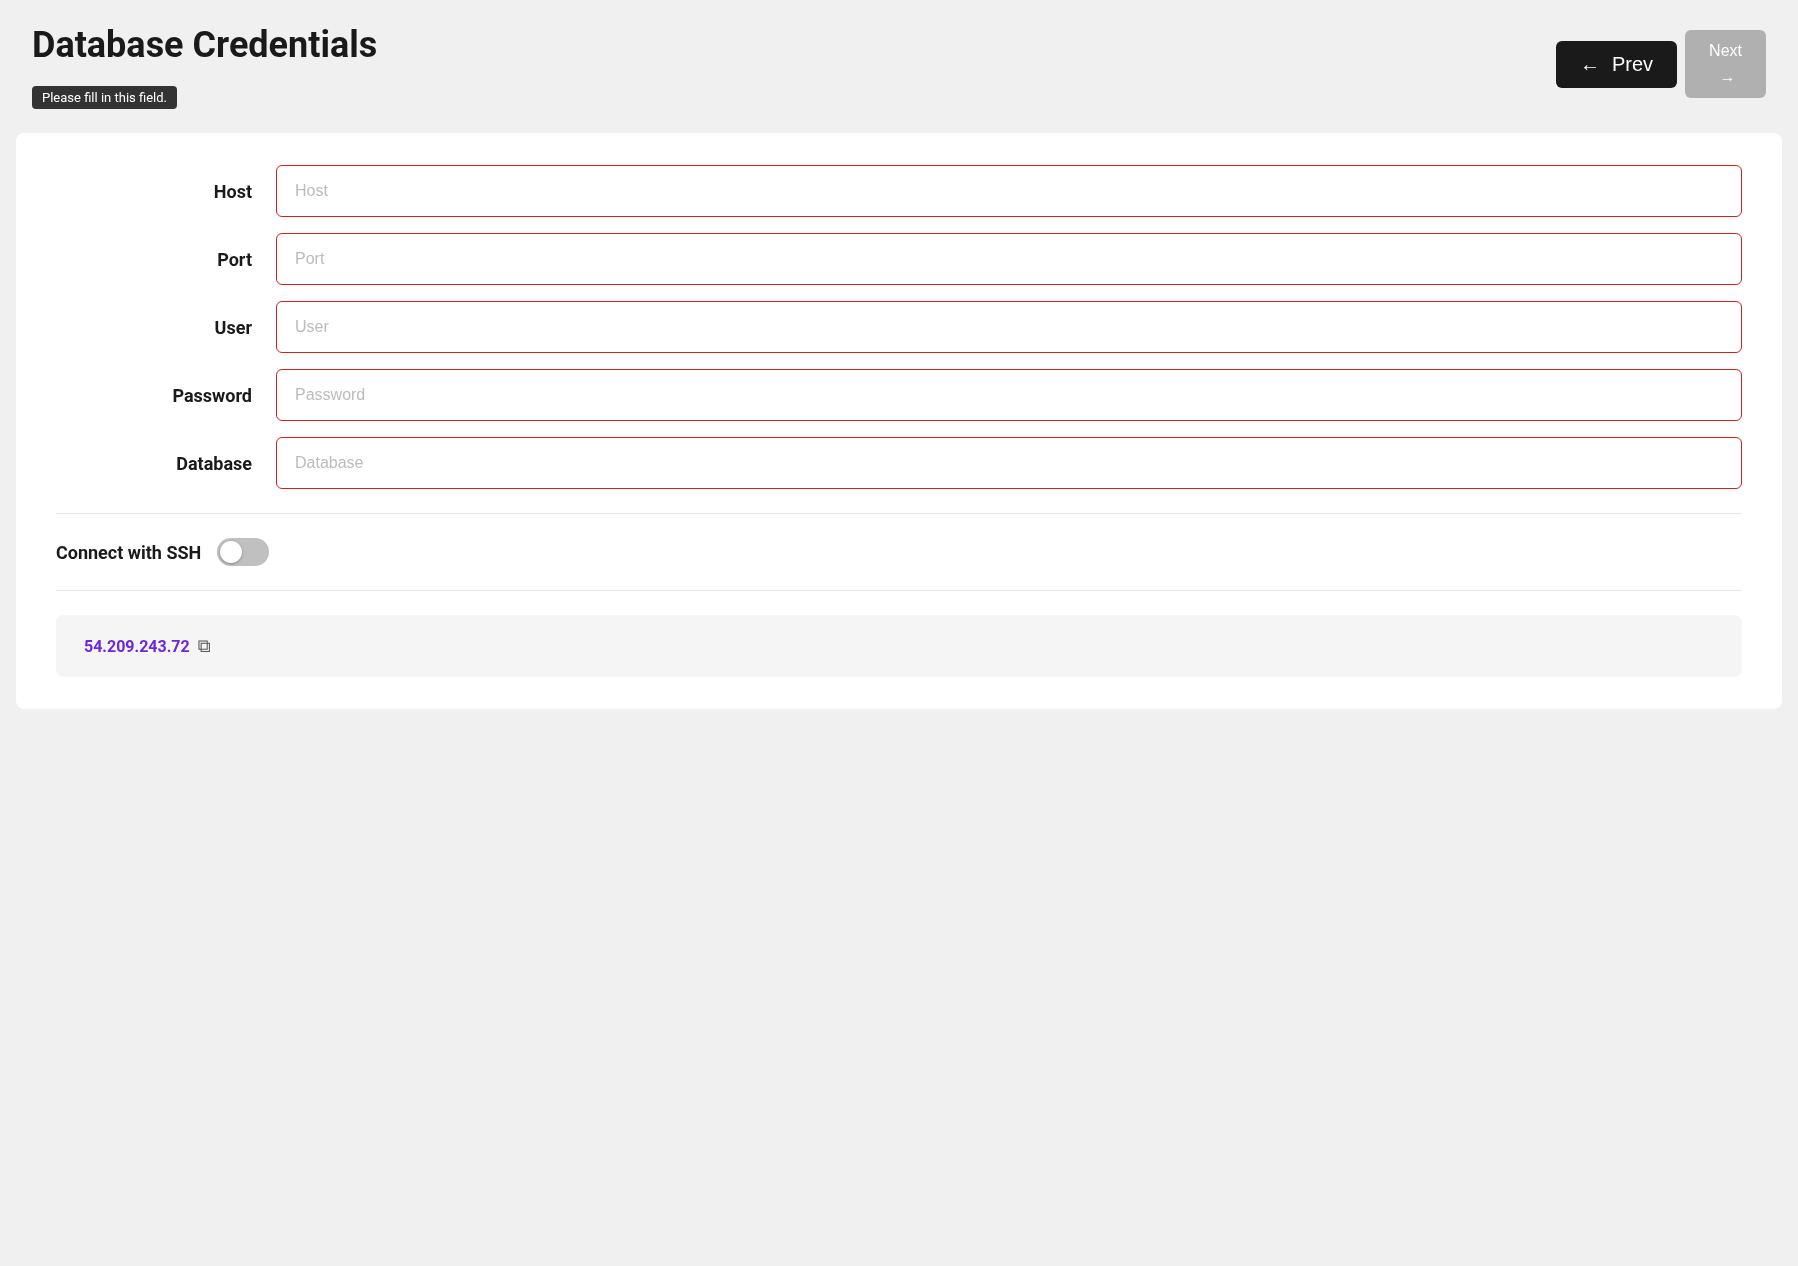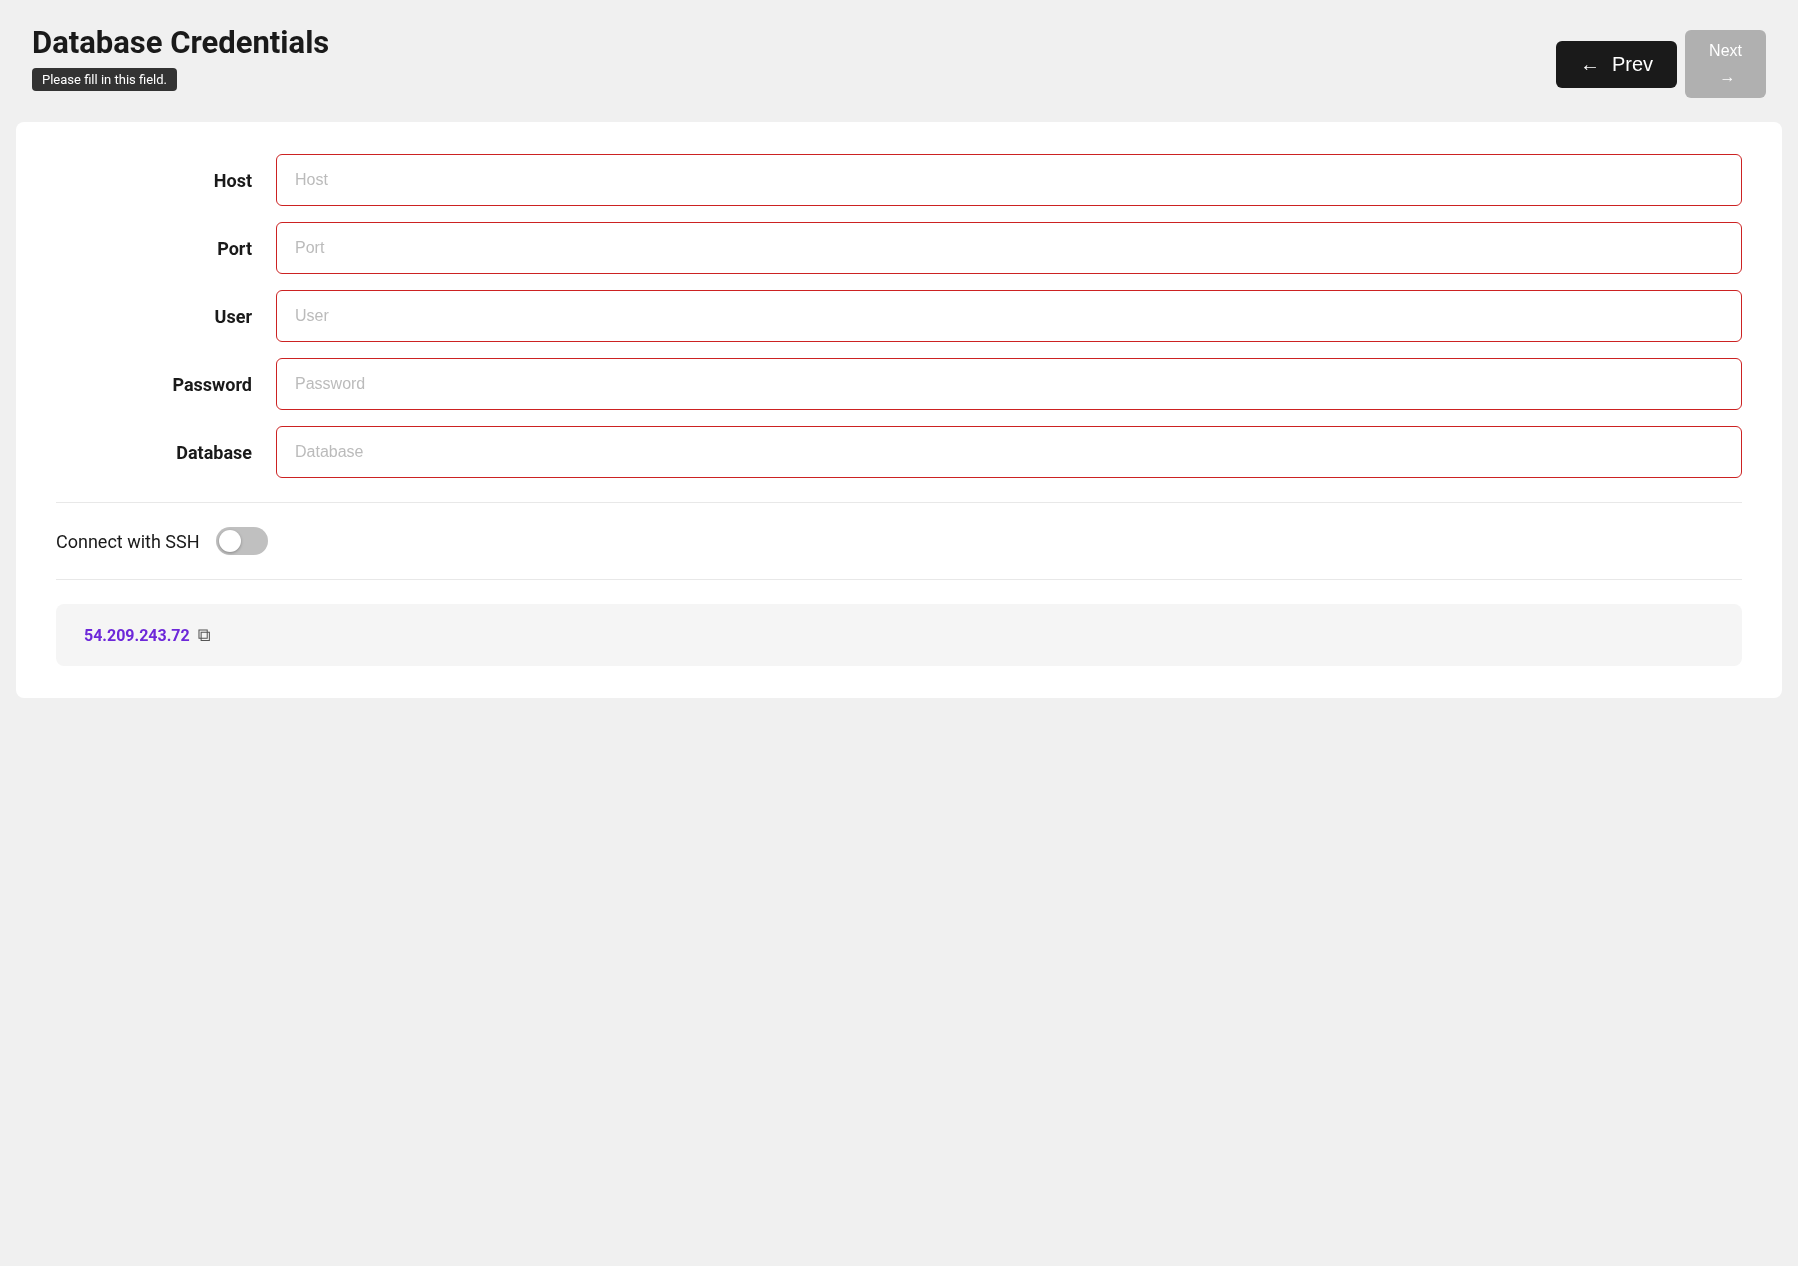--- a/index.html
+++ b/index.html
@@ -29,33 +29,33 @@
       justify-content: space-between;
       position: relative;
     }
 
     .header-left {
       display: flex;
       flex-direction: column;
     }
 
     .page-title {
-      font-size: 31px;
+      font-size: 36px;
       font-weight: 700;
       color: #1a1a1a;
       line-height: 1.2;
     }
 
     .validation-tooltip {
       background: #333;
       color: #fff;
       font-size: 13px;
       padding: 4px 10px;
       border-radius: 4px;
-      margin-top: 7px;
+      margin-top: 19px;
       display: inline-block;
       width: fit-content;
     }
 
     .header-actions {
       display: flex;
       gap: 8px;
       align-items: center;
       margin-top: 6px;
     }
@@ -146,21 +146,21 @@
     }
 
     .ssh-row {
       display: flex;
       align-items: center;
       gap: 16px;
     }
 
     .ssh-label {
       font-size: 18px;
-      font-weight: 400;
+      font-weight: 700;
       color: #1a1a1a;
     }
 
     
     .toggle-switch {
       position: relative;
       width: 52px;
       height: 28px;
       cursor: pointer;
     }

